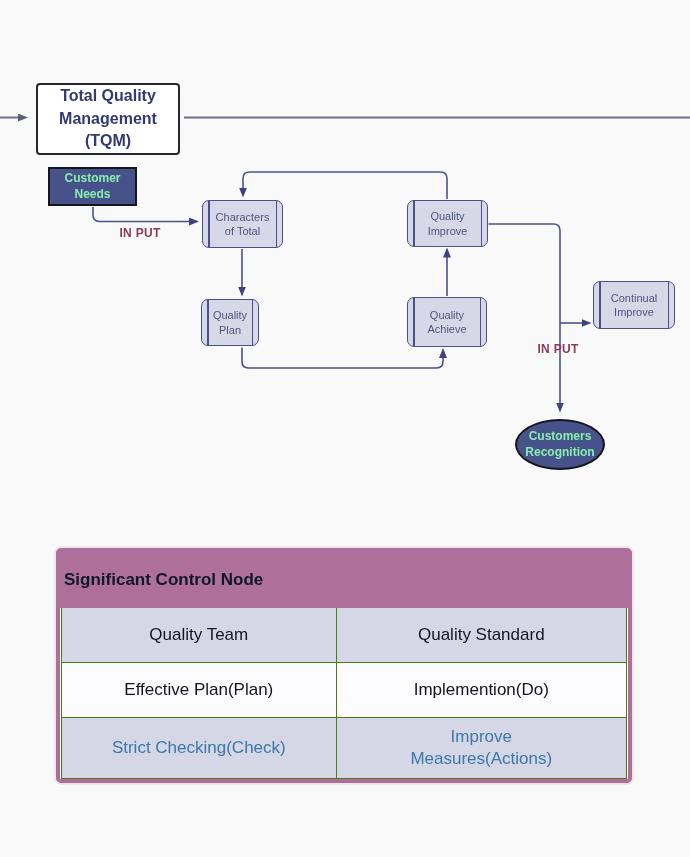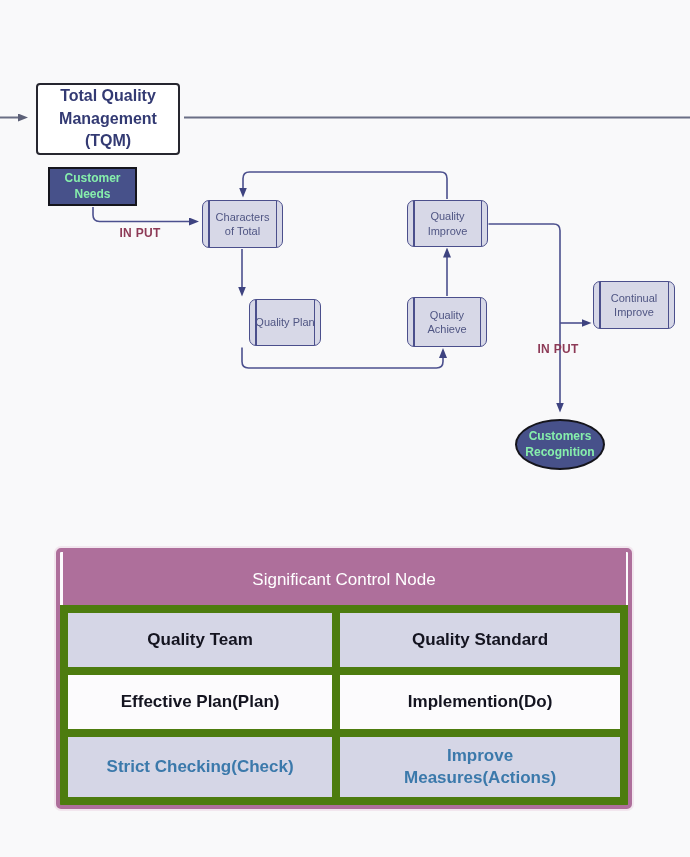--- a/index.html
+++ b/index.html
@@ -33,46 +33,46 @@
   
   .pbox{
     background:#d7d8e7;border:1.5px solid #4b4f8c;border-radius:7px;
     display:flex;align-items:center;justify-content:center;text-align:center;
     color:#4f5583;font-size:11px;line-height:1.3;white-space:pre-line;
   }
   .pbox .bar{position:absolute;top:0;bottom:0;width:1.5px;background:#4b4f8c;}
   .pbox .bar.l{left:5px;}
   .pbox .bar.r{right:5px;}
   .pbox-characters{left:202px;top:200px;width:81px;height:48px;}
-  .pbox-plan{left:201px;top:299px;width:72px;height:47px;margin-left:48px;}
+  .pbox-plan{left:201px;top:299px;width:58px;height:47px;}
   .pbox-improve{left:407px;top:200px;width:81px;height:47px;}
   .pbox-achieve{left:407px;top:297px;width:80px;height:50px;}
   .pbox-continual{left:593px;top:281px;width:82px;height:48px;}
 
   .input-label{
     color:#8d3a56;font-weight:bold;font-size:12px;letter-spacing:.3px;
     width:60px;text-align:center;
   }
   .input-1{left:110px;top:226px;}
   .input-2{left:528px;top:342px;}
 
   
   .table-wrap{
     left:56px;top:548px;width:576px;
     border:4px solid #ae6f9b;border-radius:5px;overflow:hidden;
     box-shadow:0 0 0 2px #f2e6ee;background:#ae6f9b;
   }
   table.ctl{border-collapse:collapse;width:100%;background:#fcfbfd;}
   table.ctl th{
-    background:#ae6f9b;height:48px;font-size:17px;font-weight:400;
-    color:#ffffff;text-align:center;border:3px solid #ae6f9b;
+    background:#ae6f9b;height:48px;font-size:17px;font-weight:700;
+    color:#0f172a;text-align:left;border:3px solid #ae6f9b;
   }
   table.ctl td{
-    border:8px solid #4d7c0f;text-align:center;vertical-align:middle;
-    font-size:17px;color:#141420;height:52px;white-space:pre-line;line-height:1.3;font-weight:bold;
+    border:1px solid #4d7c0f;text-align:center;vertical-align:middle;
+    font-size:17px;color:#141420;height:52px;white-space:pre-line;line-height:1.3;
   }
   tr.row-lavender td{background:#d5d6e6;}
   tr.row-white td{background:#fcfbfd;}
   tr.row-actions td{background:#d5d6e6;color:#3b79ab;height:58px;}
 </style>
 </head>
 <body>
 
 <div class="screen">
 

